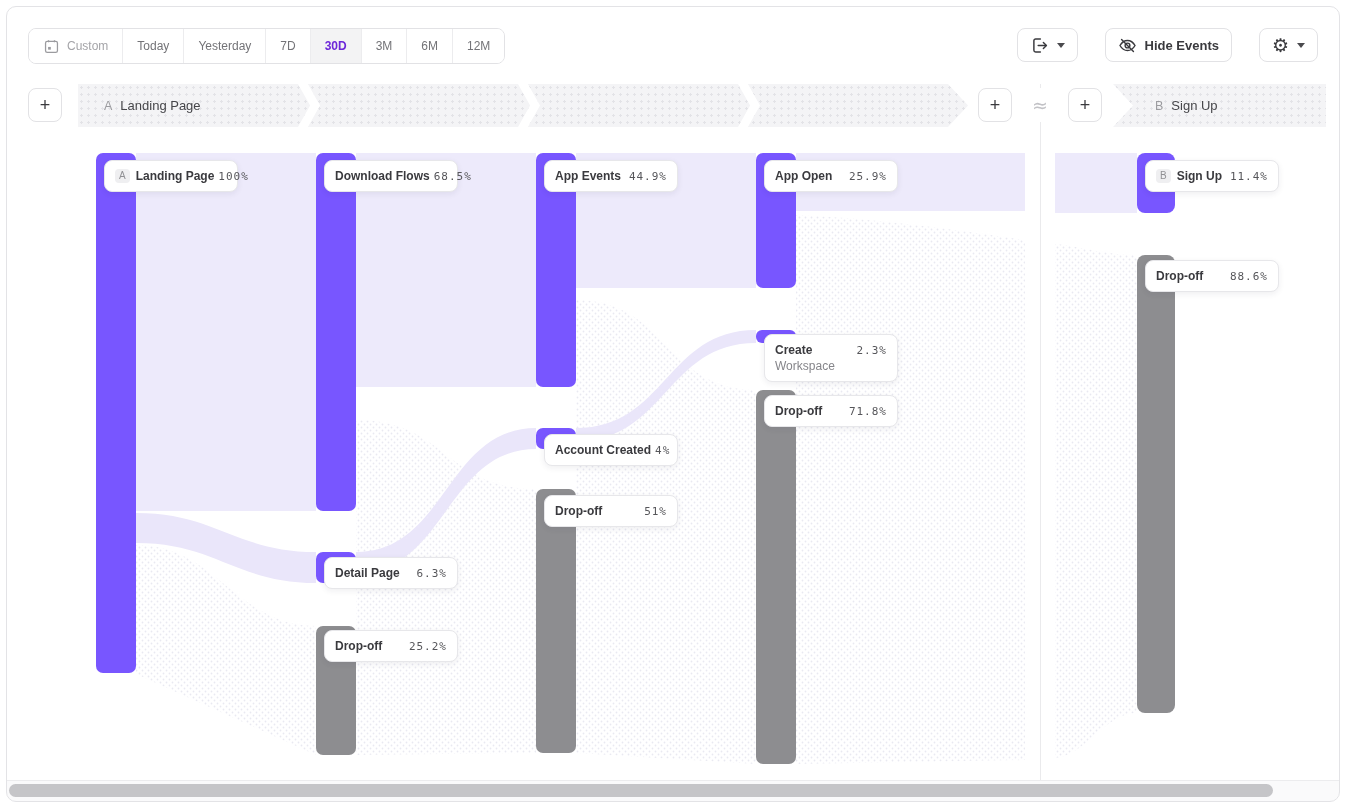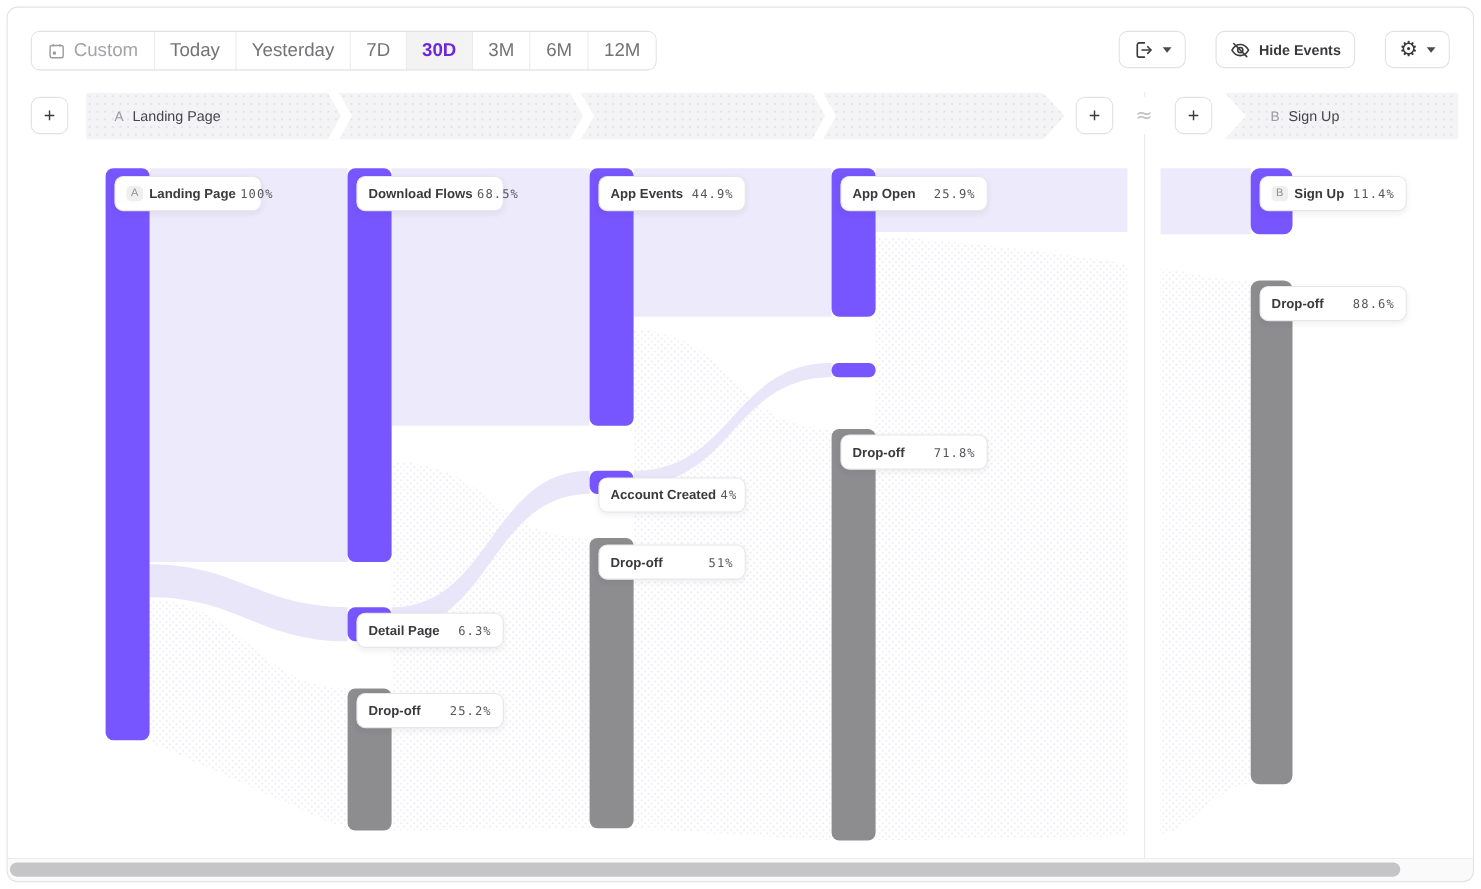--- a/index.html
+++ b/index.html
@@ -5,21 +5,21 @@
   html,body{margin:0;padding:0;background:#fff;}
   body{width:1346px;height:808px;position:relative;font-family:"Liberation Sans",sans-serif;
        -webkit-font-smoothing:antialiased;overflow:hidden;}
   .canvas{position:absolute;inset:0;}
   
   .frame{position:absolute;inset:6px;border:1px solid #E3E3E6;border-radius:10px;pointer-events:none;z-index:50;}
 
   
   .seg{position:absolute;left:28px;top:28px;height:34px;display:inline-flex;align-items:stretch;
        background:#fff;border:1px solid #E2E2E5;border-radius:8px;overflow:hidden;z-index:5;}
-  .seg .item{display:flex;align-items:center;gap:7px;padding:0 14px;font-size:17px;color:#737377;
+  .seg .item{display:flex;align-items:center;gap:7px;padding:0 14px;font-size:12px;color:#737377;
        border-left:1px solid #ECECEE;cursor:pointer;white-space:nowrap;background:#fff;}
   .seg .item:first-child{border-left:none;color:#A4A4A8;}
   .seg .item.sel{background:#F3F3F4;color:#6d28d9;font-weight:700;}
   .rtools{position:absolute;right:28px;top:28px;display:flex;gap:27px;z-index:5;}
   .btn{display:flex;align-items:center;gap:8px;height:34px;padding:0 12px;background:#fff;
        border:1px solid #E2E2E5;border-radius:8px;font-size:13px;font-weight:700;color:#3A3A3E;
        box-sizing:border-box;cursor:pointer;}
   .caret{width:0;height:0;border-left:4px solid transparent;border-right:4px solid transparent;
        border-top:5px solid #4A4A4E;margin-top:1px;}
   .gear-glyph{font-size:19px;line-height:1;color:#3A3A3E;font-family:"DejaVu Sans",sans-serif;font-weight:400;}
@@ -207,20 +207,27 @@
   <div class="card" style="left:544px;top:160px;">
     <span class="t">App Events</span>
     <span class="v">44.9%</span>
   </div>
 
   <div class="card" style="left:764px;top:160px;text-align:center;">
     <span class="t">App Open</span>
     <span class="v">25.9%</span>
   </div>
 
+  <div class="card two" style="left:764px;top:334px;">
+    <div class="row1">
+      <span class="t">Create</span>
+      <span class="v">2.3%</span>
+    </div>
+    <div class="row2">Workspace</div>
+  </div>
 
   <div class="card" style="left:764px;top:395px;">
     <span class="t">Drop-off</span>
     <span class="v">71.8%</span>
   </div>
 
   <div class="card" style="left:544px;top:434px;">
     <span class="t">Account Created</span>
     <span class="v">4%</span>
   </div>

